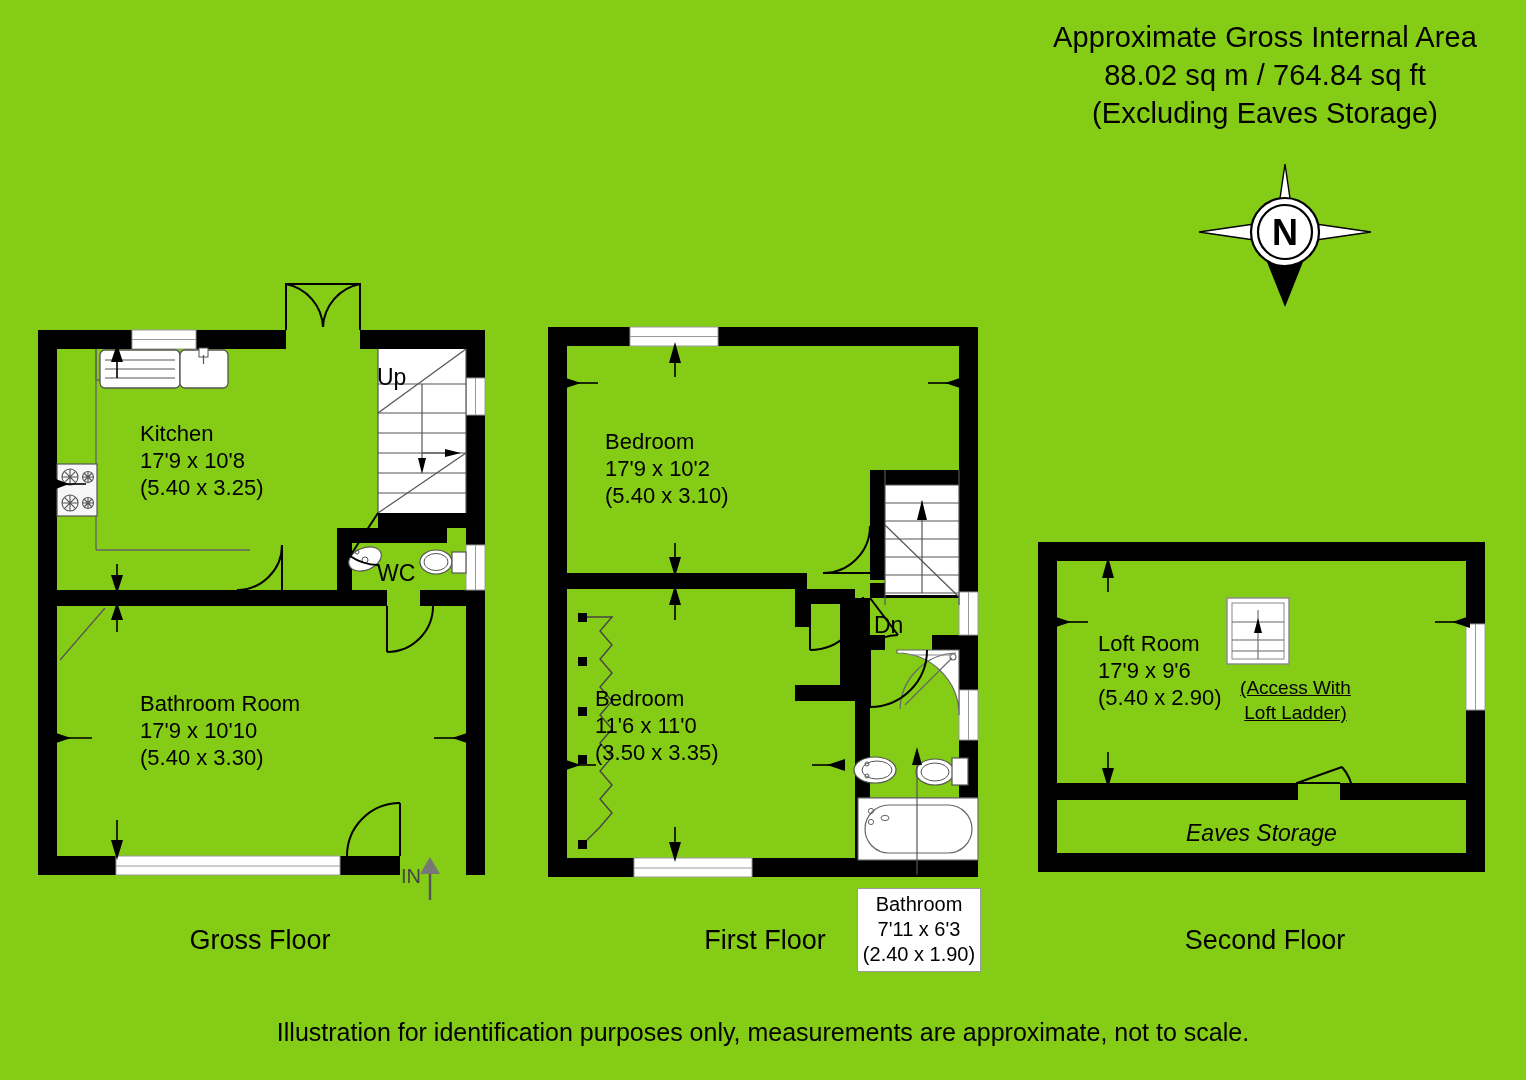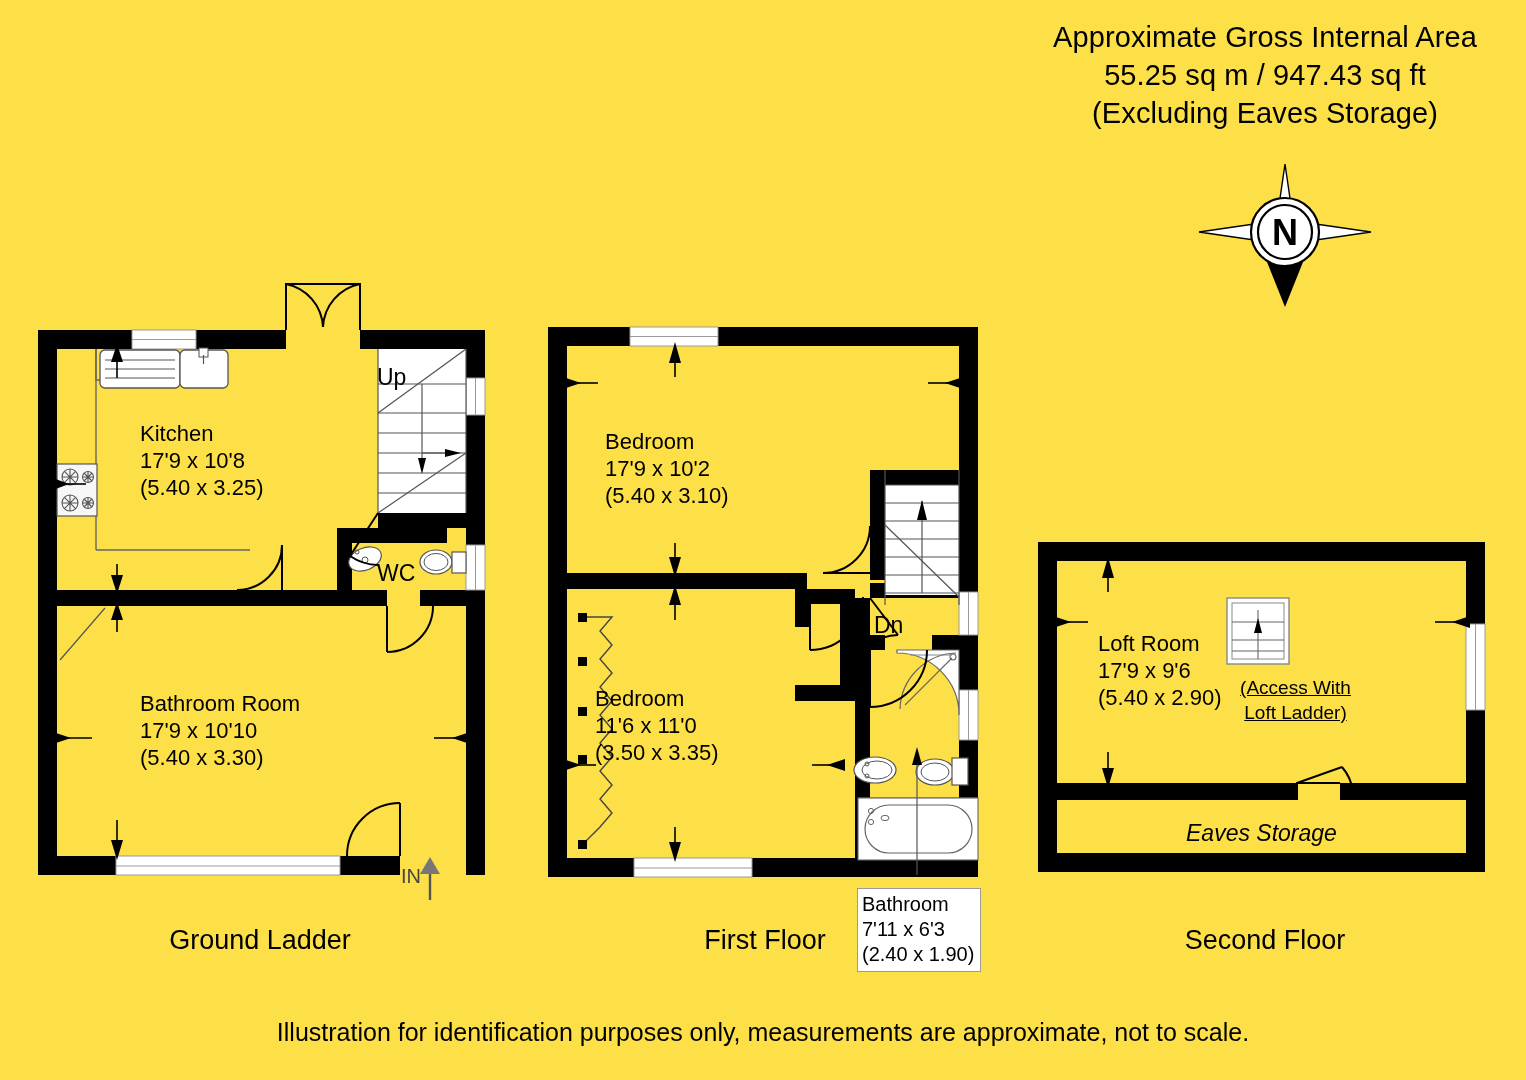--- a/index.html
+++ b/index.html
@@ -9,21 +9,21 @@
   }
   body {
     font-family: "Liberation Sans", sans-serif;
     color: #000000;
   }
   #page {
     position: relative;
     width: 1526px;
     height: 1080px;
     overflow: hidden;
-    background: #fde047;
+    background: #84cc16;
   }
   .abs { position: absolute; }
 
   
   #header-block {
     left: 1010px;
     top: 18px;
     width: 510px;
     text-align: center;
     font-size: 29px;
@@ -78,34 +78,35 @@
     text-decoration: underline;
   }
 
   
   #bathroom-callout {
     left: 857px;
     top: 888px;
     width: 124px;
     border: 1px solid #9a9a9a;
     background: #ffffff;
+    text-align: center;
     font-size: 20px;
     line-height: 25px;
     padding: 3px 4px 4px 4px;
     box-sizing: border-box;
   }
 </style>
 </head>
 <body>
 
 <div id="page">
 
   <div id="header-block" class="abs">
     <div>Approximate Gross Internal Area</div>
-    <div>55.25 sq m / 947.43 sq ft</div>
+    <div>88.02 sq m / 764.84 sq ft</div>
     <div>(Excluding Eaves Storage)</div>
   </div>
 
   <svg id="compass" class="abs" width="180" height="150" viewBox="0 0 180 150">
 
     <g fill="#ffffff" stroke="#000000" stroke-width="1.4">
       <path d="M90 4 L99 66 L90 76 L81 66 Z"></path>
       <path d="M176 72 L114 81 L104 72 L114 63 Z"></path>
       <path d="M4 72 L66 63 L76 72 L66 81 Z"></path>
       <path d="M90 140 L81 78 L90 68 L99 78 Z"></path>
@@ -512,19 +513,19 @@
     <div>(5.40 x 2.90)</div>
   </div>
 
   <div class="tiny-label" style="left:1208px; top:675px; width:175px;">
     <div>(Access With</div>
     <div>Loft Ladder)</div>
   </div>
 
   <div class="small-label" style="left:1186px; top:820px; font-size:23px;font-style:italic;">Eaves Storage</div>
 
-  <div id="caption-ground" class="abs floor-caption">Ground Ladder</div>
+  <div id="caption-ground" class="abs floor-caption">Gross Floor</div>
   <div id="caption-first" class="abs floor-caption">First Floor</div>
   <div id="footer-note" class="abs">Illustration for identification purposes only, measurements are approximate, not to scale.</div>
 
   <div id="caption-second" class="abs floor-caption">Second Floor</div>
 
 </div>
 
 </body></html>

